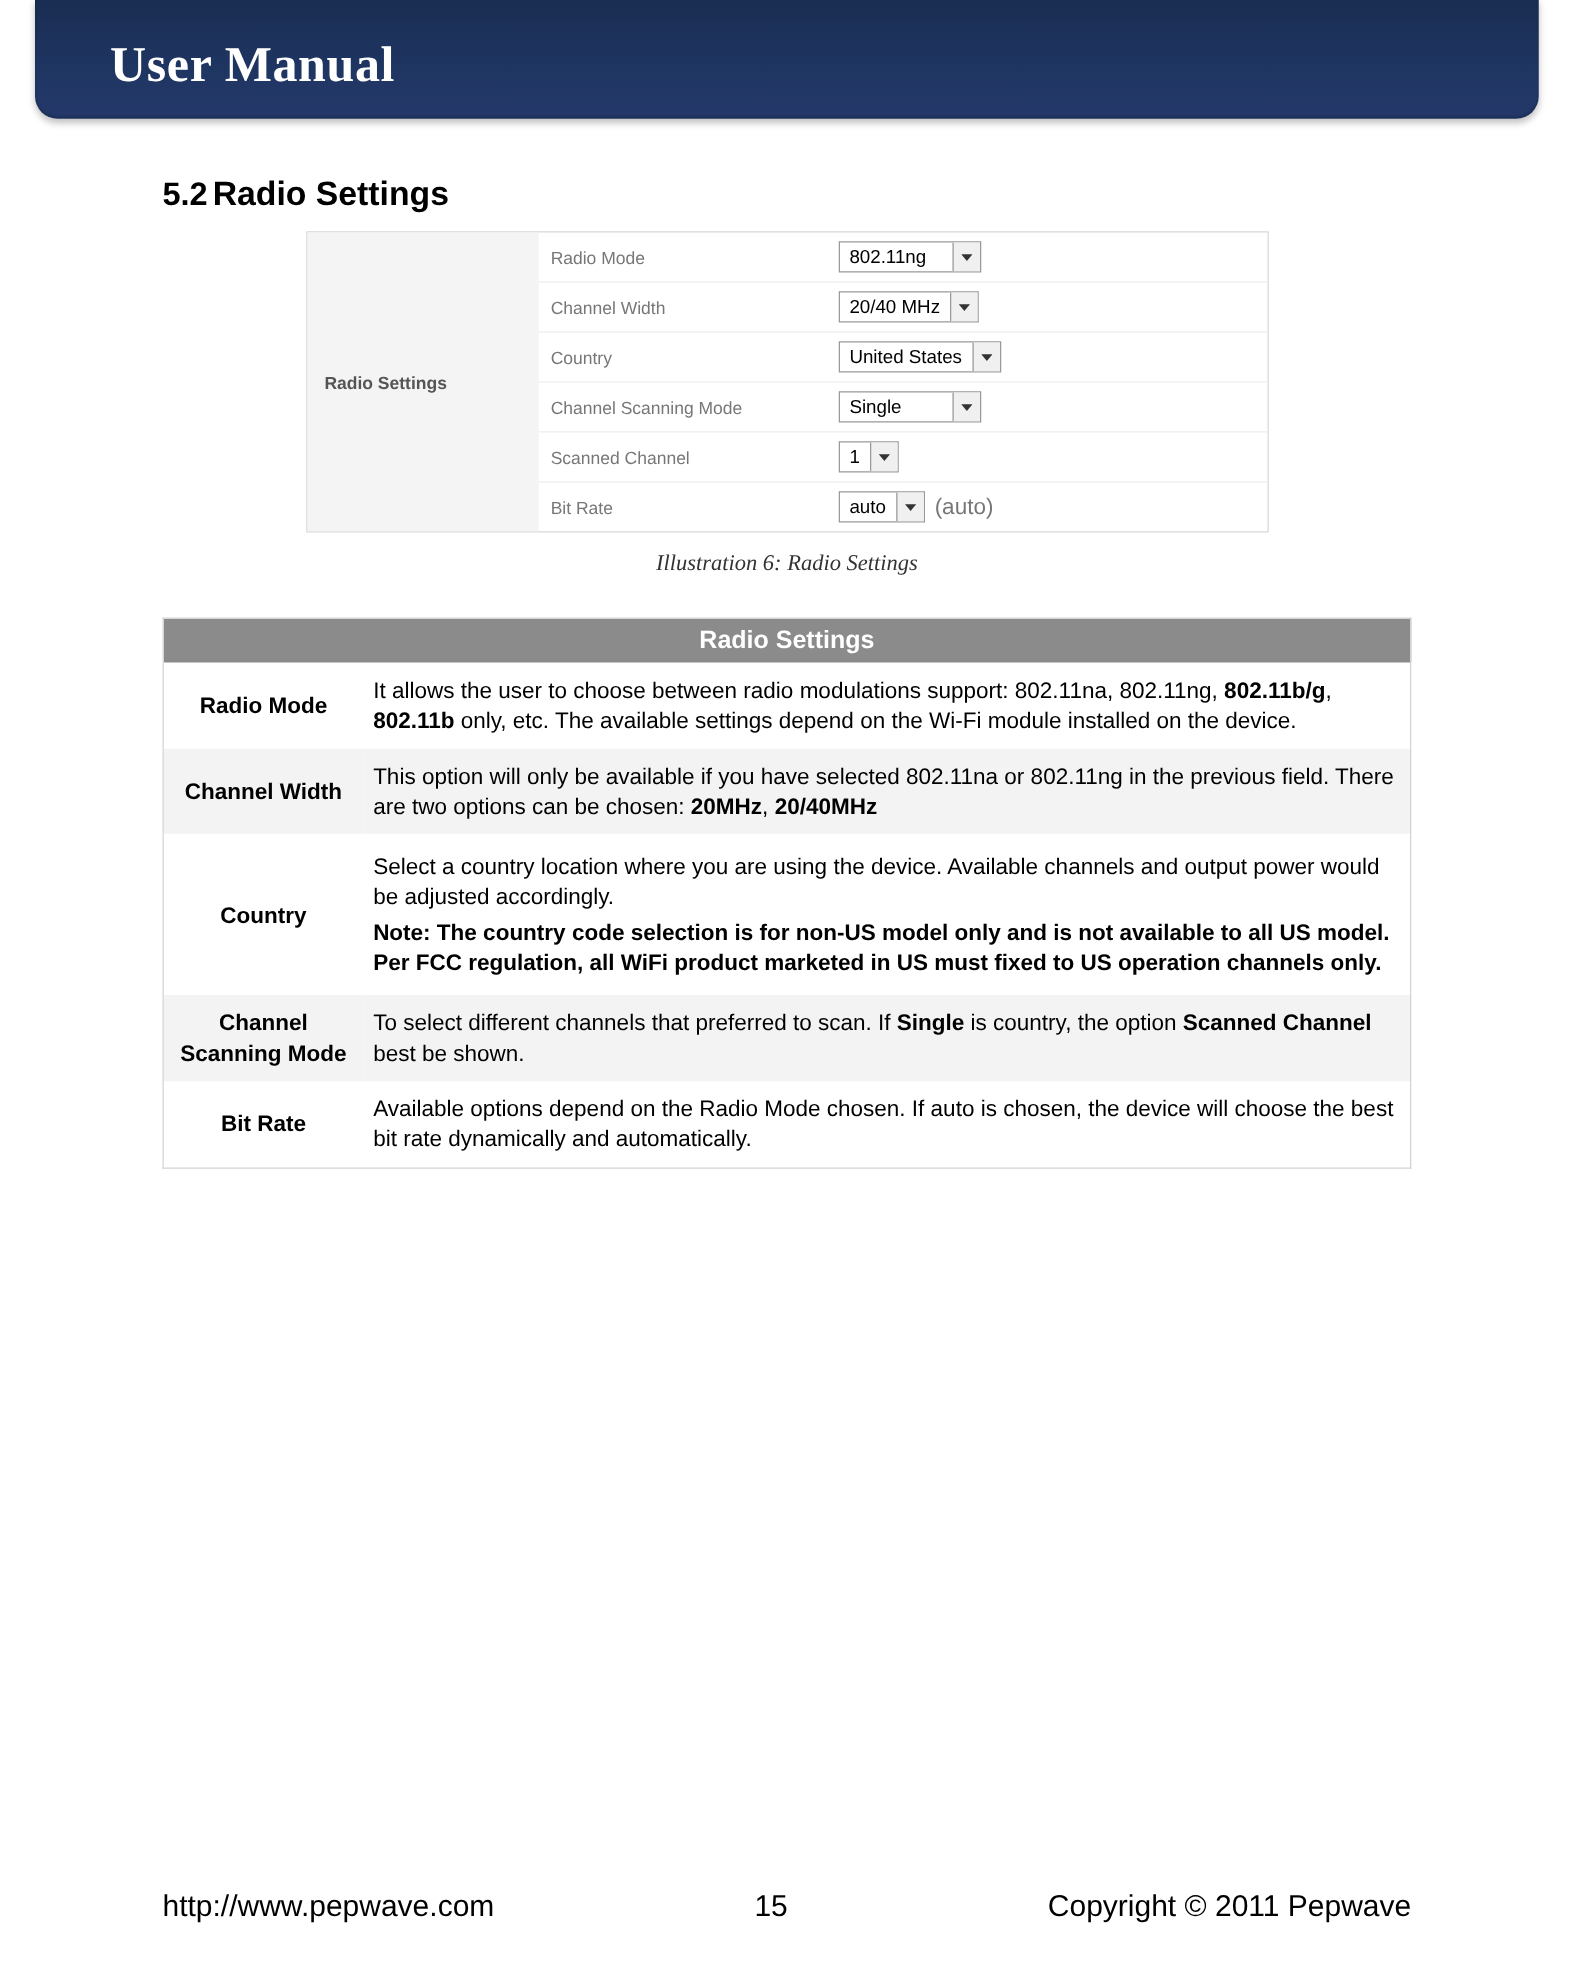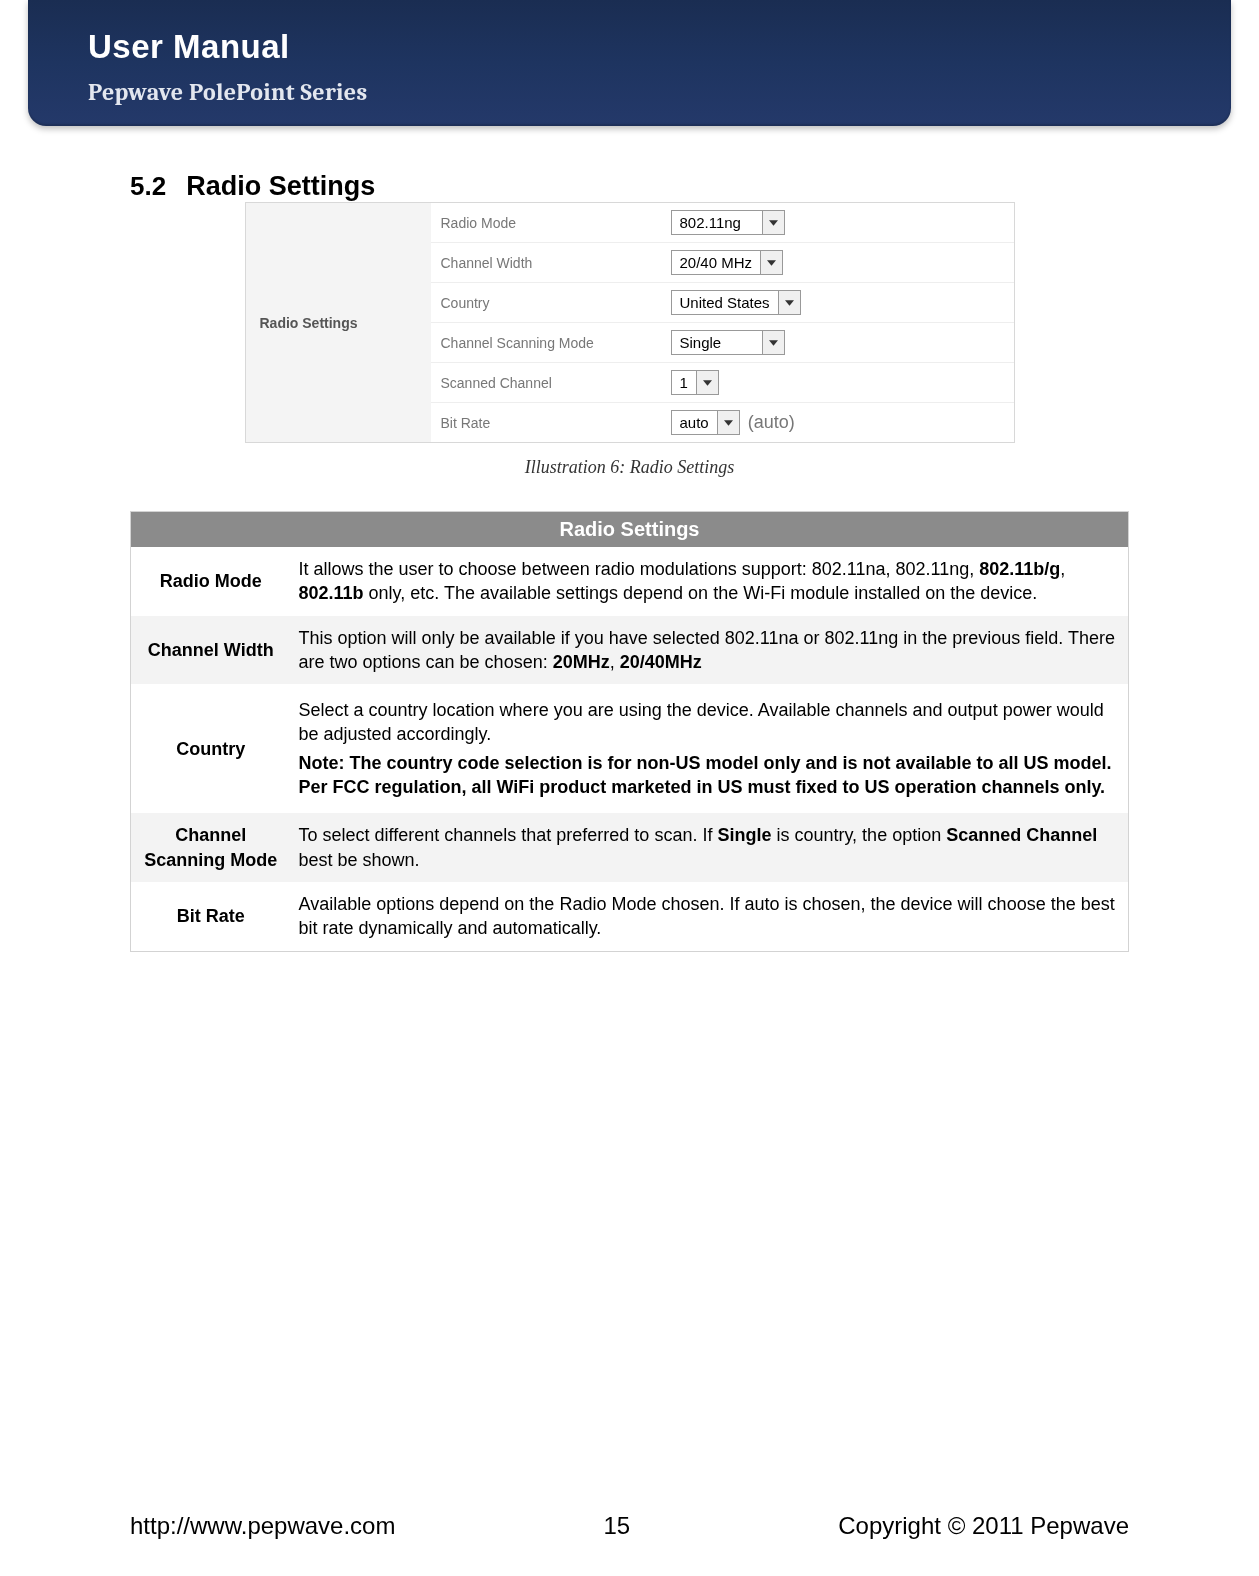--- a/index.html
+++ b/index.html
@@ -12,40 +12,41 @@
     }
     .banner {
       background: linear-gradient(to bottom, #1a2d52 0%, #1e3460 50%, #24396a 100%);
       border-radius: 0 0 18px 18px;
       margin: 0 28px;
       padding: 28px 60px 20px 60px;
       box-shadow: 0 3px 6px rgba(0,0,0,0.25), inset 0 -2px 2px rgba(0,0,0,0.18);
     }
     .banner .title {
       color: #fff;
-      font-family: Liberation Sans, sans-serif;
-      font-size: 33px;
+      font-family: Liberation Serif, serif;
+      font-size: 40px;
       font-weight: bold;
       letter-spacing: 0.5px;
     }
     .banner .subtitle {
       color: #e3e7ef;
       font-family: Cambria, Georgia, 'Times New Roman', serif;
       font-size: 24px;
       font-weight: bold;
       margin-top: 12px;
       letter-spacing: 0.3px;
     }
     .content {
       padding: 45px 130px 0 130px;
     }
     .section-head {
       display: flex;
-      gap: 20px;
+      gap: 4px;
       align-items: flex-start;
+      margin-bottom: 14px;
     }
     .section-num {
       font-family: Arial, sans-serif;
       font-size: 26px;
       font-weight: 900;
       color: #000;
     }
     .section-title {
       font-family: Arial, sans-serif;
       font-size: 27px;
@@ -164,21 +165,20 @@
       font-size:24px;
       color:#000;
     }
     .page-num { }
   </style>
 </head>
 <body>
 
 <div class="banner">
   <div class="title">User Manual</div>
-  <div class="subtitle">Pepwave PolePoint Series</div>
 </div>
 
 <div class="content">
 
   <div class="section-head">
     <div class="section-num">5.2</div>
     <div class="section-title">Radio Settings</div>
   </div>
 
   <div class="settings-wrap">

